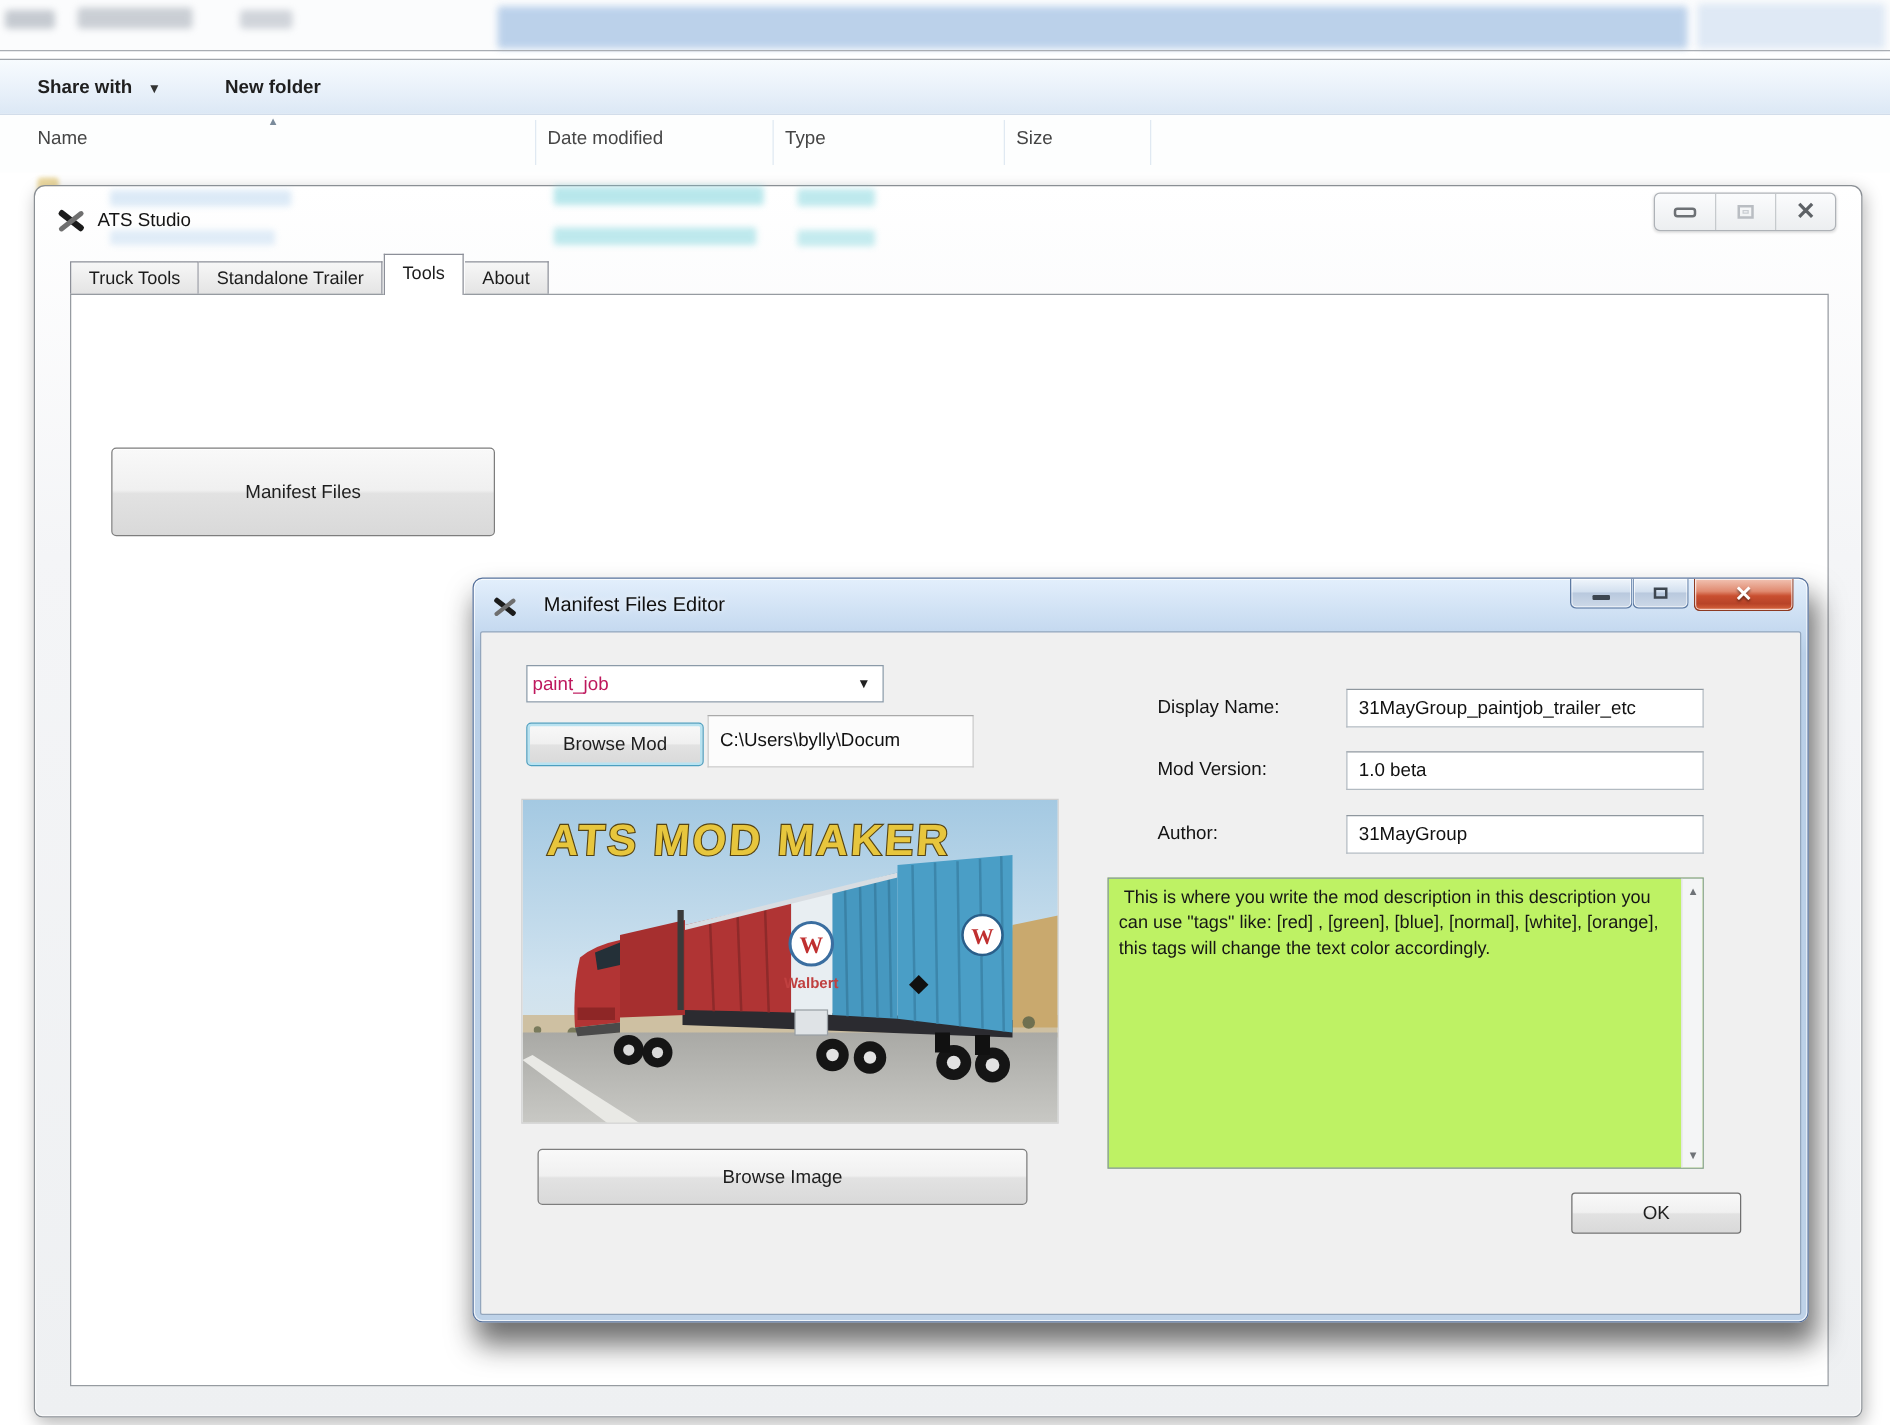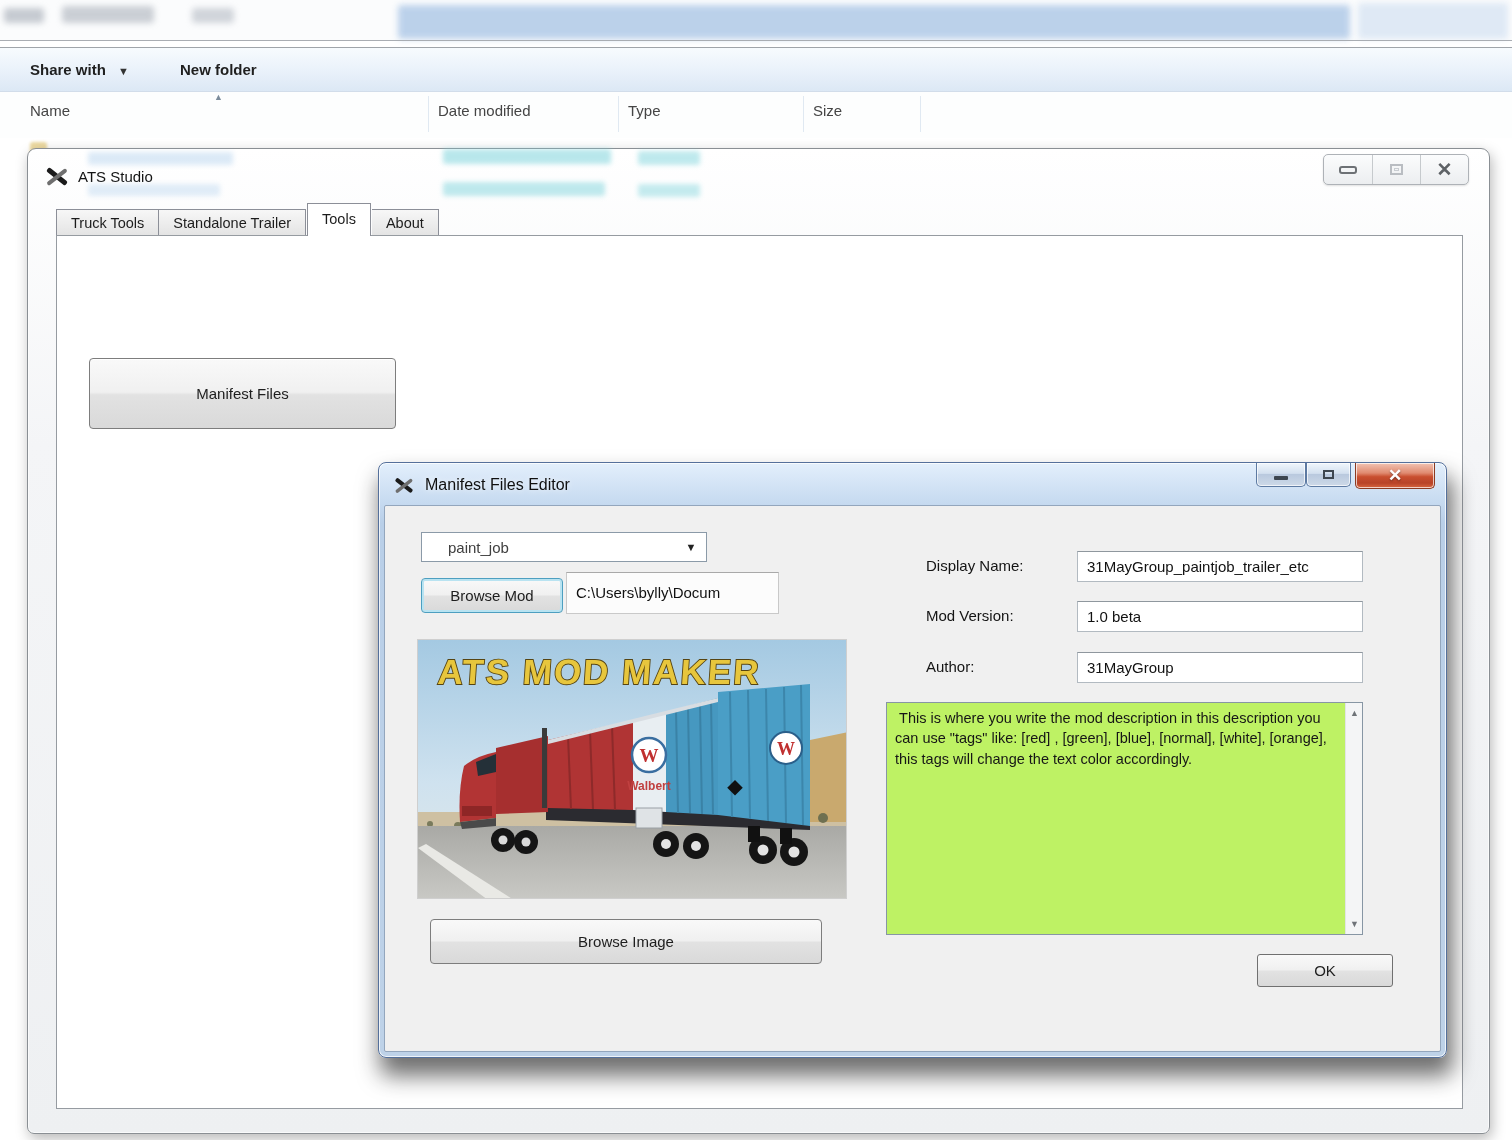--- a/index.html
+++ b/index.html
@@ -62,41 +62,41 @@
     border:1px solid #8d8d8d; border-radius:4px;
     background:linear-gradient(#f9f9f9,#f0f0f0 48%,#e2e2e2 52%,#d9d9d9); cursor:default; }
   .manifest-btn { position:absolute; left:61px; top:209px; width:307px; height:71px; border-color:#7d7d7d;
     box-shadow:inset 0 1px 0 #fff; }
 
   
   .dlg { position:absolute; left:378px; top:462px; width:1069px; height:596px; z-index:10;
     border:1px solid #55709b; border-radius:8px;
     background:linear-gradient(#e3effc,#c6daf0 40px,#b9cfe8 60px,#bed2e8);
     box-shadow:4px 16px 22px 2px rgba(25,25,25,.62), inset 0 0 0 1px rgba(255,255,255,.75); }
-  .dlg-title { position:absolute; left:14px; top:9px; height:26px; display:flex; align-items:center; gap:10px; }
+  .dlg-title { position:absolute; left:14px; top:9px; height:26px; display:flex; align-items:center; gap:20px; }
   .dlg-title-text { font-size:16px; color:#101010; text-shadow:0 0 6px rgba(255,255,255,.9); }
   .aero-btn { position:absolute; top:0; height:24px; display:flex; align-items:center; justify-content:center;
     border:1px solid #5d7aa2; border-top:none; border-radius:0 0 5px 5px;
     background:linear-gradient(#f0f6fc,#d3e0ef 45%,#b9c9de 50%,#cdd9e8); box-shadow:inset 0 0 0 1px rgba(255,255,255,.7); }
   .aero-min { right:140px; width:50px; }
   .aero-max { right:95px; width:45px; }
   .aero-close { right:11px; width:80px; height:26px;
     background:linear-gradient(#f2c4b4,#e08a70 40%,#c94f30 55%,#b84328 80%,#d8663f);
     border-color:#8c3a22; }
   .aero-close .x { color:#fff; font-weight:bold; font-size:17px; line-height:1; text-shadow:0 1px 2px rgba(0,0,0,.45); }
   .aero-min .g { width:14px; height:4px; background:#3d4650; border-radius:1px; margin-top:6px; }
   .aero-max .g { width:11px; height:9px; border:2px solid #3d4650; background:transparent; }
 
   .dlg-client { position:absolute; left:5px; right:5px; top:42px; bottom:5px; background:#f0f0f0;
     border:1px solid #93a6bd; border-radius:2px; }
 
   
   .combo { position:absolute; left:36px; top:26px; width:286px; height:30px; background:#fff;
     border:1px solid #8b9aa8; display:flex; align-items:center; }
-  .combo-text { flex:1; padding-left:26px; font-size:15px; color:#404040; }
+  .combo-text { flex:1; padding-left:4px; font-size:15px; color:#be185d; }
   .combo-arrow { width:30px; text-align:center; font-size:11px; color:#222; }
 
   .browse-mod { position:absolute; left:36px; top:72px; width:142px; height:35px; border:1px solid #4d9fc0;
     box-shadow:inset 0 0 0 2px #b9e3f1; }
   .path-box { position:absolute; left:181px; top:66px; width:213px; height:42px; background:#fcfcfc;
     border:1px solid #c9c9c9; border-top-color:#a9a9a9; font-size:15px; color:#111;
     line-height:40px; padding-left:9px; white-space:nowrap; overflow:hidden; }
 
   .mod-image { position:absolute; left:32px; top:133px; width:430px; height:260px; border:1px solid #cfcfcf; overflow:hidden; }
 

